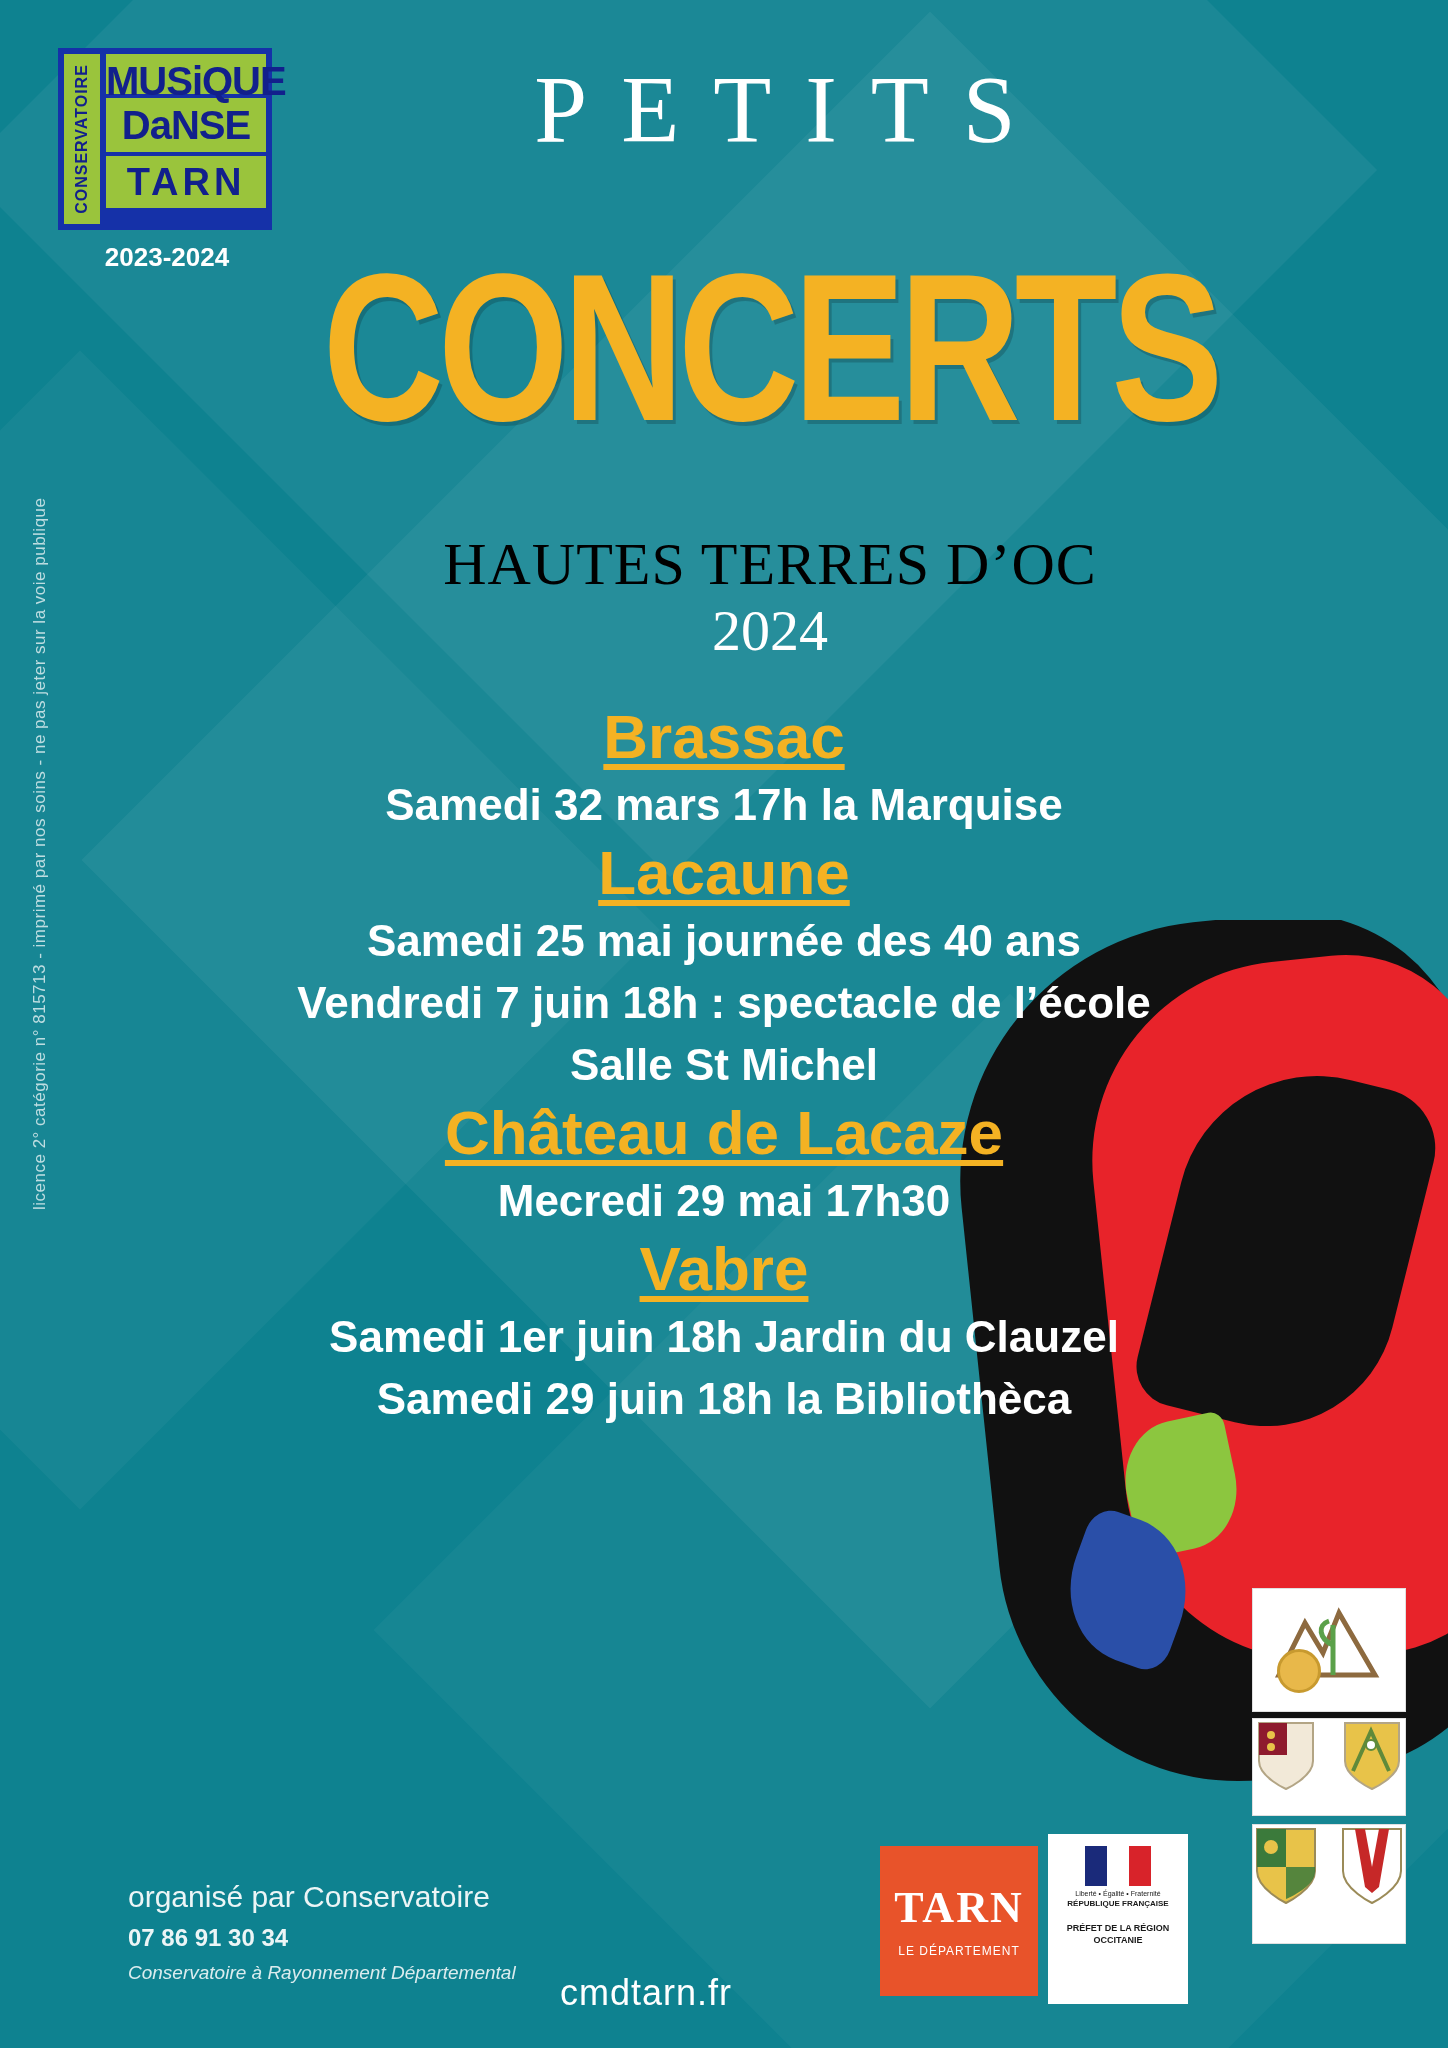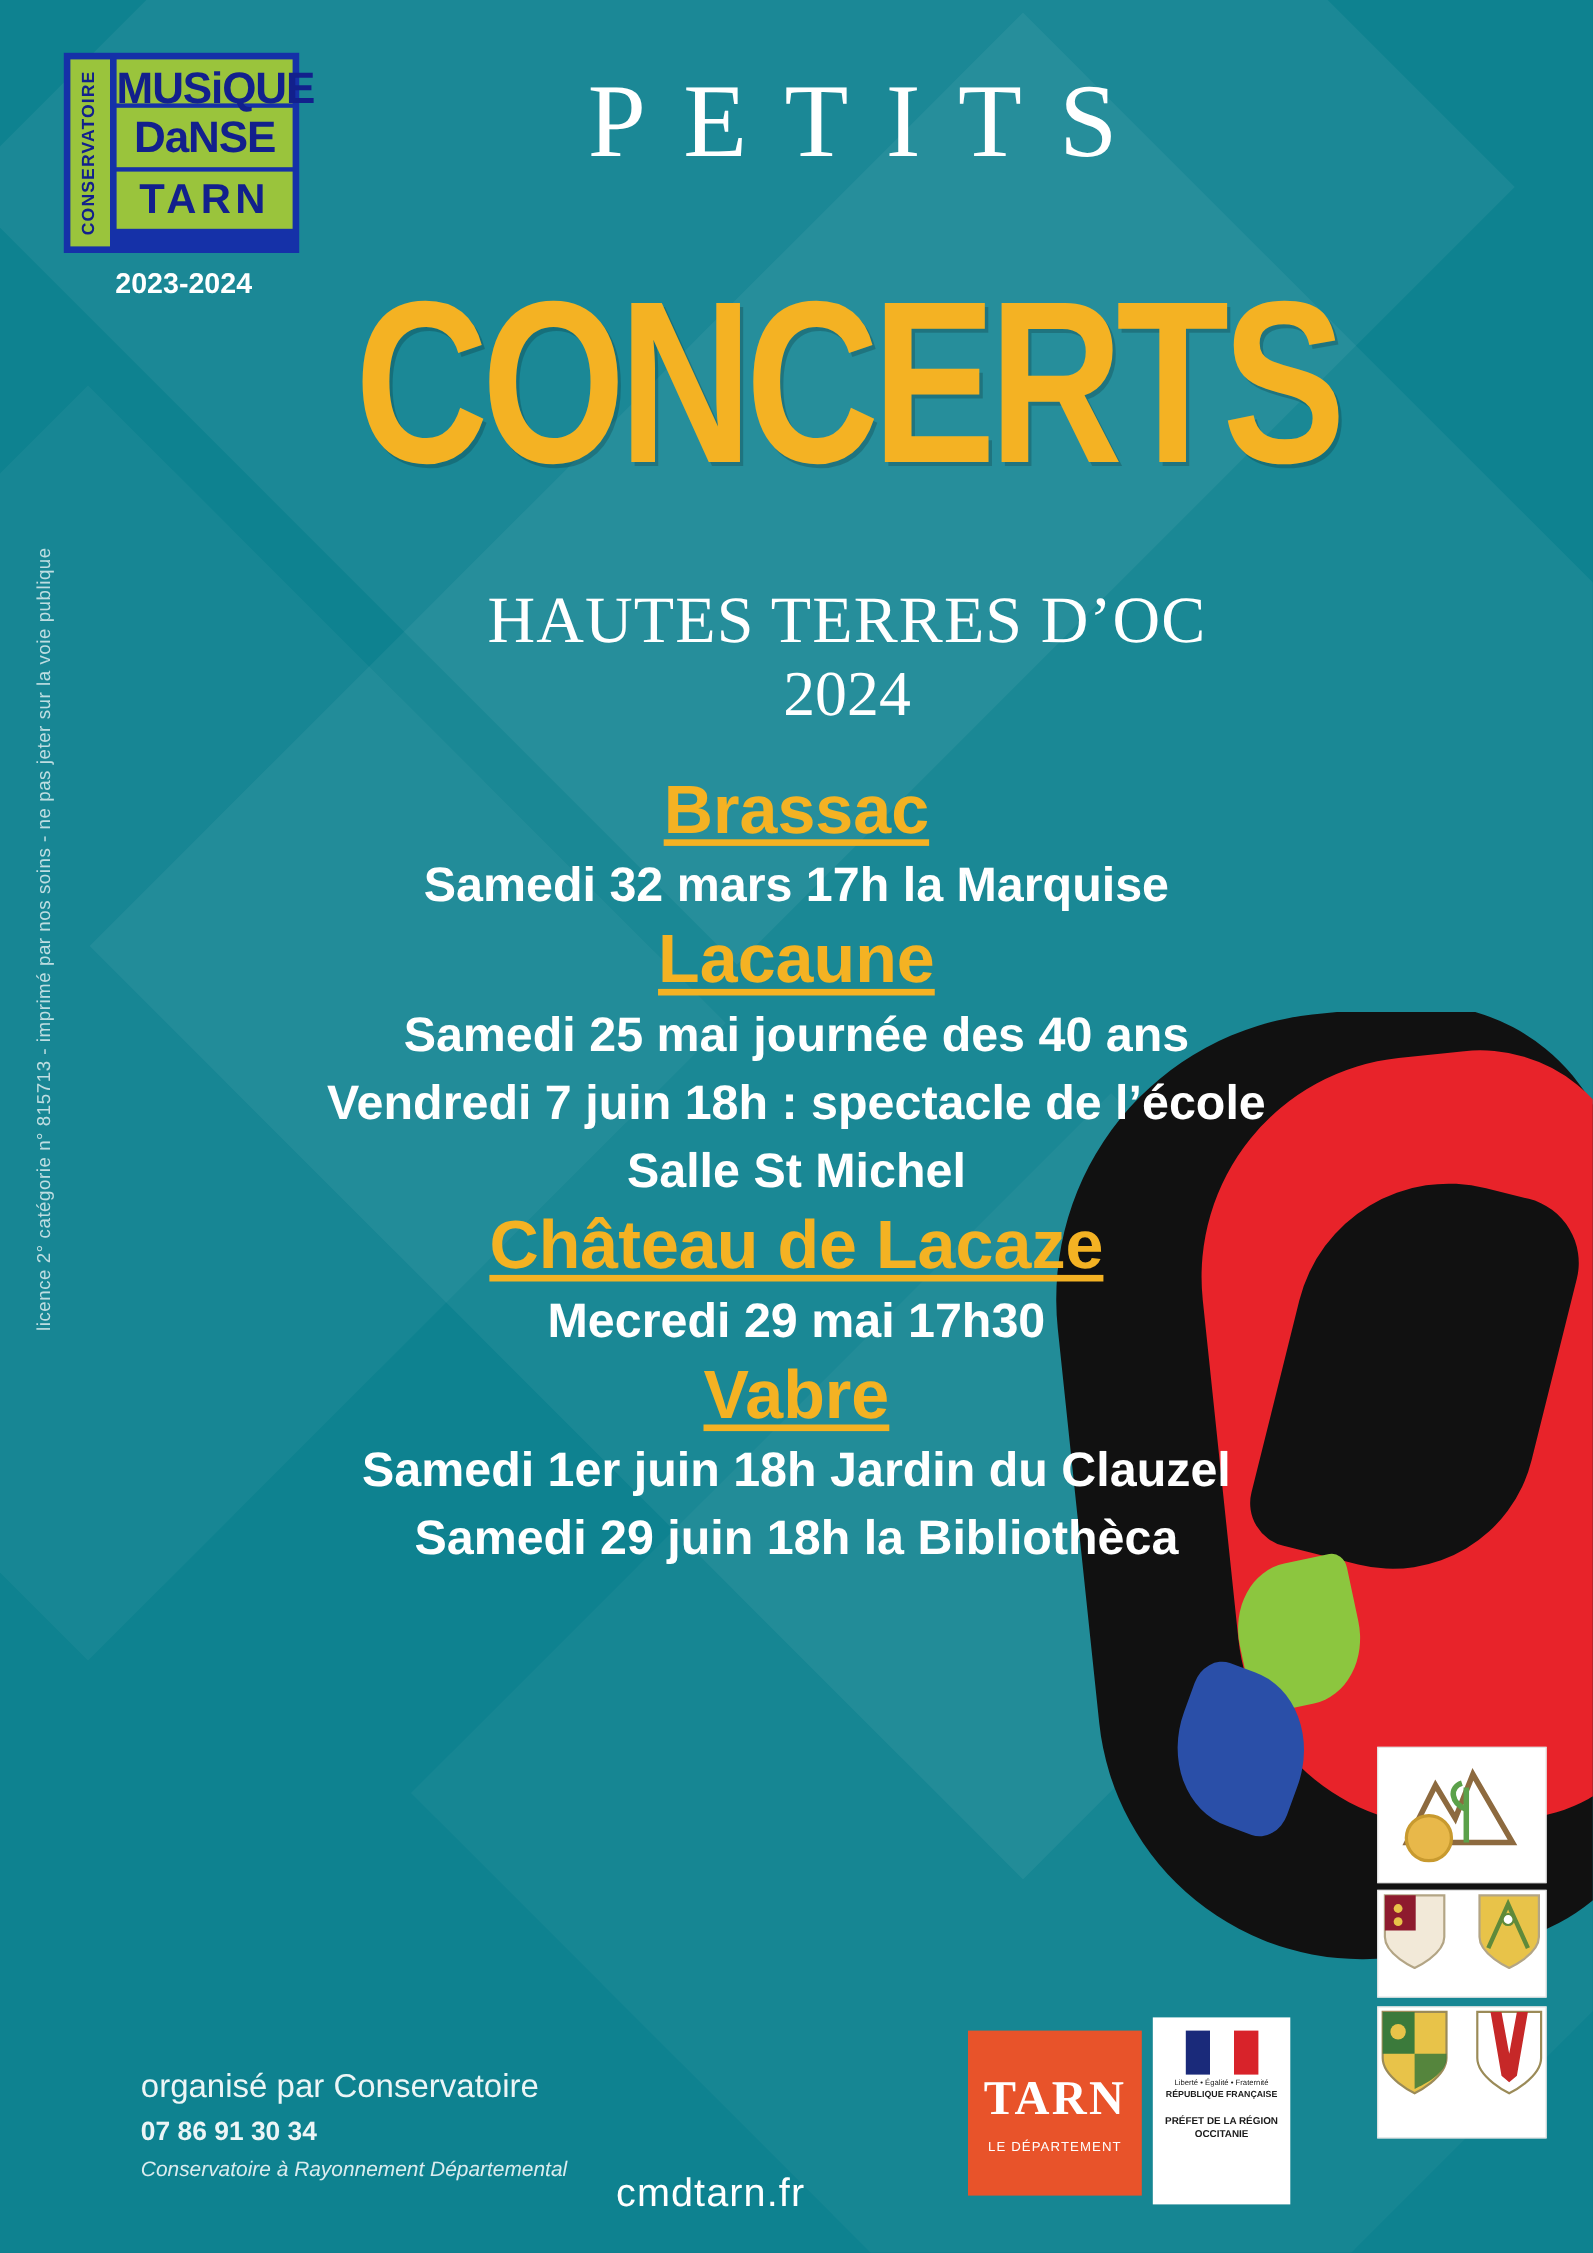--- a/index.html
+++ b/index.html
@@ -143,21 +143,21 @@
     transform: scaleY(1.25);
     transform-origin: top center;
     text-shadow: 3px 3px 0 rgba(0,0,0,0.18);
   }
   .title-sub {
     position: absolute;
     left: 300px;
     top: 530px;
     width: 940px;
     text-align: center;
-    color: #ffffff;
+    color: #000000;
     font-family: "Liberation Serif", serif;
     font-size: 60px;
     line-height: 68px;
     letter-spacing: 1px;
   }
   .title-subyear {
     position: absolute;
     left: 300px;
     top: 598px;
     width: 940px;
@@ -336,21 +336,21 @@
   .logo-tarn-dep .small {
     font-size: 12px;
     letter-spacing: 1px;
     margin-top: 12px;
   }
 
   .logo-prefet {
     position: absolute;
     left: 1048px;
     top: 1834px;
-    width: 125px;
+    width: 140px;
     height: 170px;
     background: #ffffff;
     text-align: center;
     color: #1a1a1a;
   }
   .prefet-flag {
     margin: 12px auto 4px;
     width: 66px;
     height: 40px;
     background: linear-gradient(to right, #1a2a7a 0 33.3%, #ffffff 33.3% 66.6%, #d8232a 66.6% 100%);

